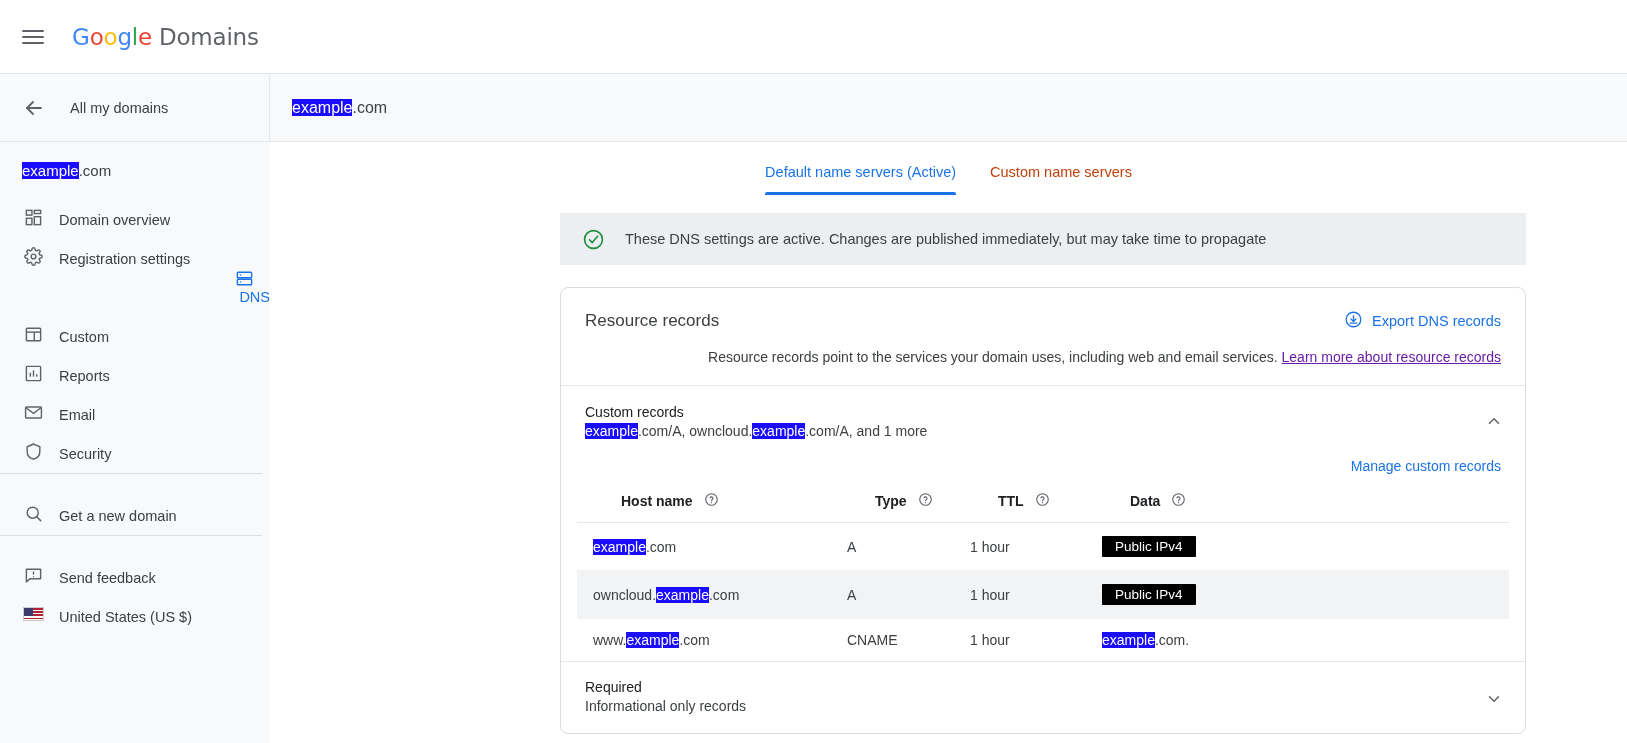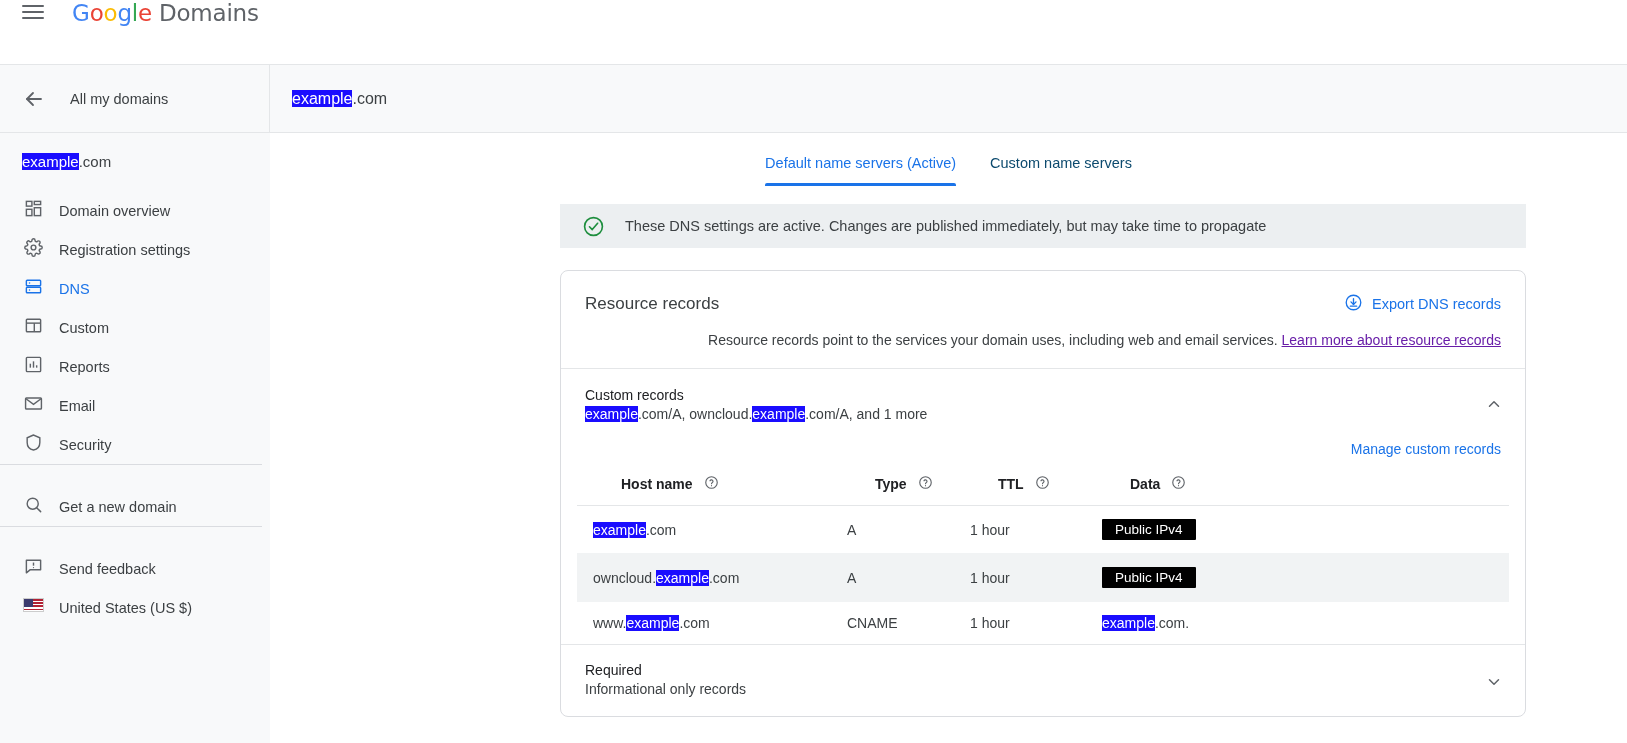--- a/index.html
+++ b/index.html
@@ -7,24 +7,24 @@
     margin: 0; padding: 0;
     width: 1627px; height: 743px;
     overflow: hidden;
     background: #ffffff;
     font-family: "Liberation Sans", sans-serif;
     -webkit-font-smoothing: antialiased;
   }
 
   
   .topbar {
-    height: 65px;
+    height: 74px;
     background: #ffffff;
     display: flex;
-    align-items: flex-start;
+    align-items: center;
     padding-left: 22px;
     border-bottom: 1px solid #e4e6e8;
   }
   .hamburger {
     width: 24px; height: 24px;
     display: flex; flex-direction: column; justify-content: center;
     gap: 4px;
     cursor: pointer;
     margin-right: 26px;
   }
@@ -90,21 +90,21 @@
     padding-left: 22px;
     cursor: pointer;
     font-size: 14.5px;
     color: #3c4043;
   }
   .nav-item .ico {
     width: 22px; height: 22px; margin-right: 15px;
     display: flex; align-items: center; justify-content: center;
     flex: 0 0 22px;
   }
-  .nav-item.active { color: #1a73e8; }
+  .nav-item.active { color: #1a73e8; flex-direction: column; }
   .nav-item.active .ico svg { stroke: #1a73e8; fill: none; }
   .divider {
     height: 1px; background: #dadce0; margin: 11px 10px 11px 0; width: 262px;
   }
   .flag {
     width: 21px; height: 14px;
     background:
       repeating-linear-gradient(to bottom,
         #b22234 0, #b22234 1.6px, #ffffff 1.6px, #ffffff 3.2px);
     position: relative;
@@ -123,38 +123,38 @@
     position: relative;
   }
   .tabs {
     display: flex;
     justify-content: center;
     padding-top: 22px;
     gap: 34px;
   }
   .tab {
     font-size: 14.5px;
-    color: #0c4a6e;
+    color: #c2410c;
     padding-bottom: 15px;
     cursor: pointer;
     position: relative;
   }
   .tab.active { color: #1a73e8; font-weight: 500; }
   .tab.active::after {
     content: "";
     position: absolute;
     left: 0; right: 0; bottom: 0;
     height: 3px; background: #1a73e8;
     border-radius: 2px 2px 0 0;
   }
 
   .banner {
     margin: 18px 52px 0 290px;
     background: #eceff1;
-    height: 44px;
+    height: 52px;
     display: flex;
     align-items: center;
     padding-left: 22px;
     max-width: 966px;
   }
   .check-ico { margin-right: 20px; display: flex; }
   .banner-text { font-size: 14.5px; color: #3c4043; }
 
   .card {
     margin: 22px 60px 0 290px;

